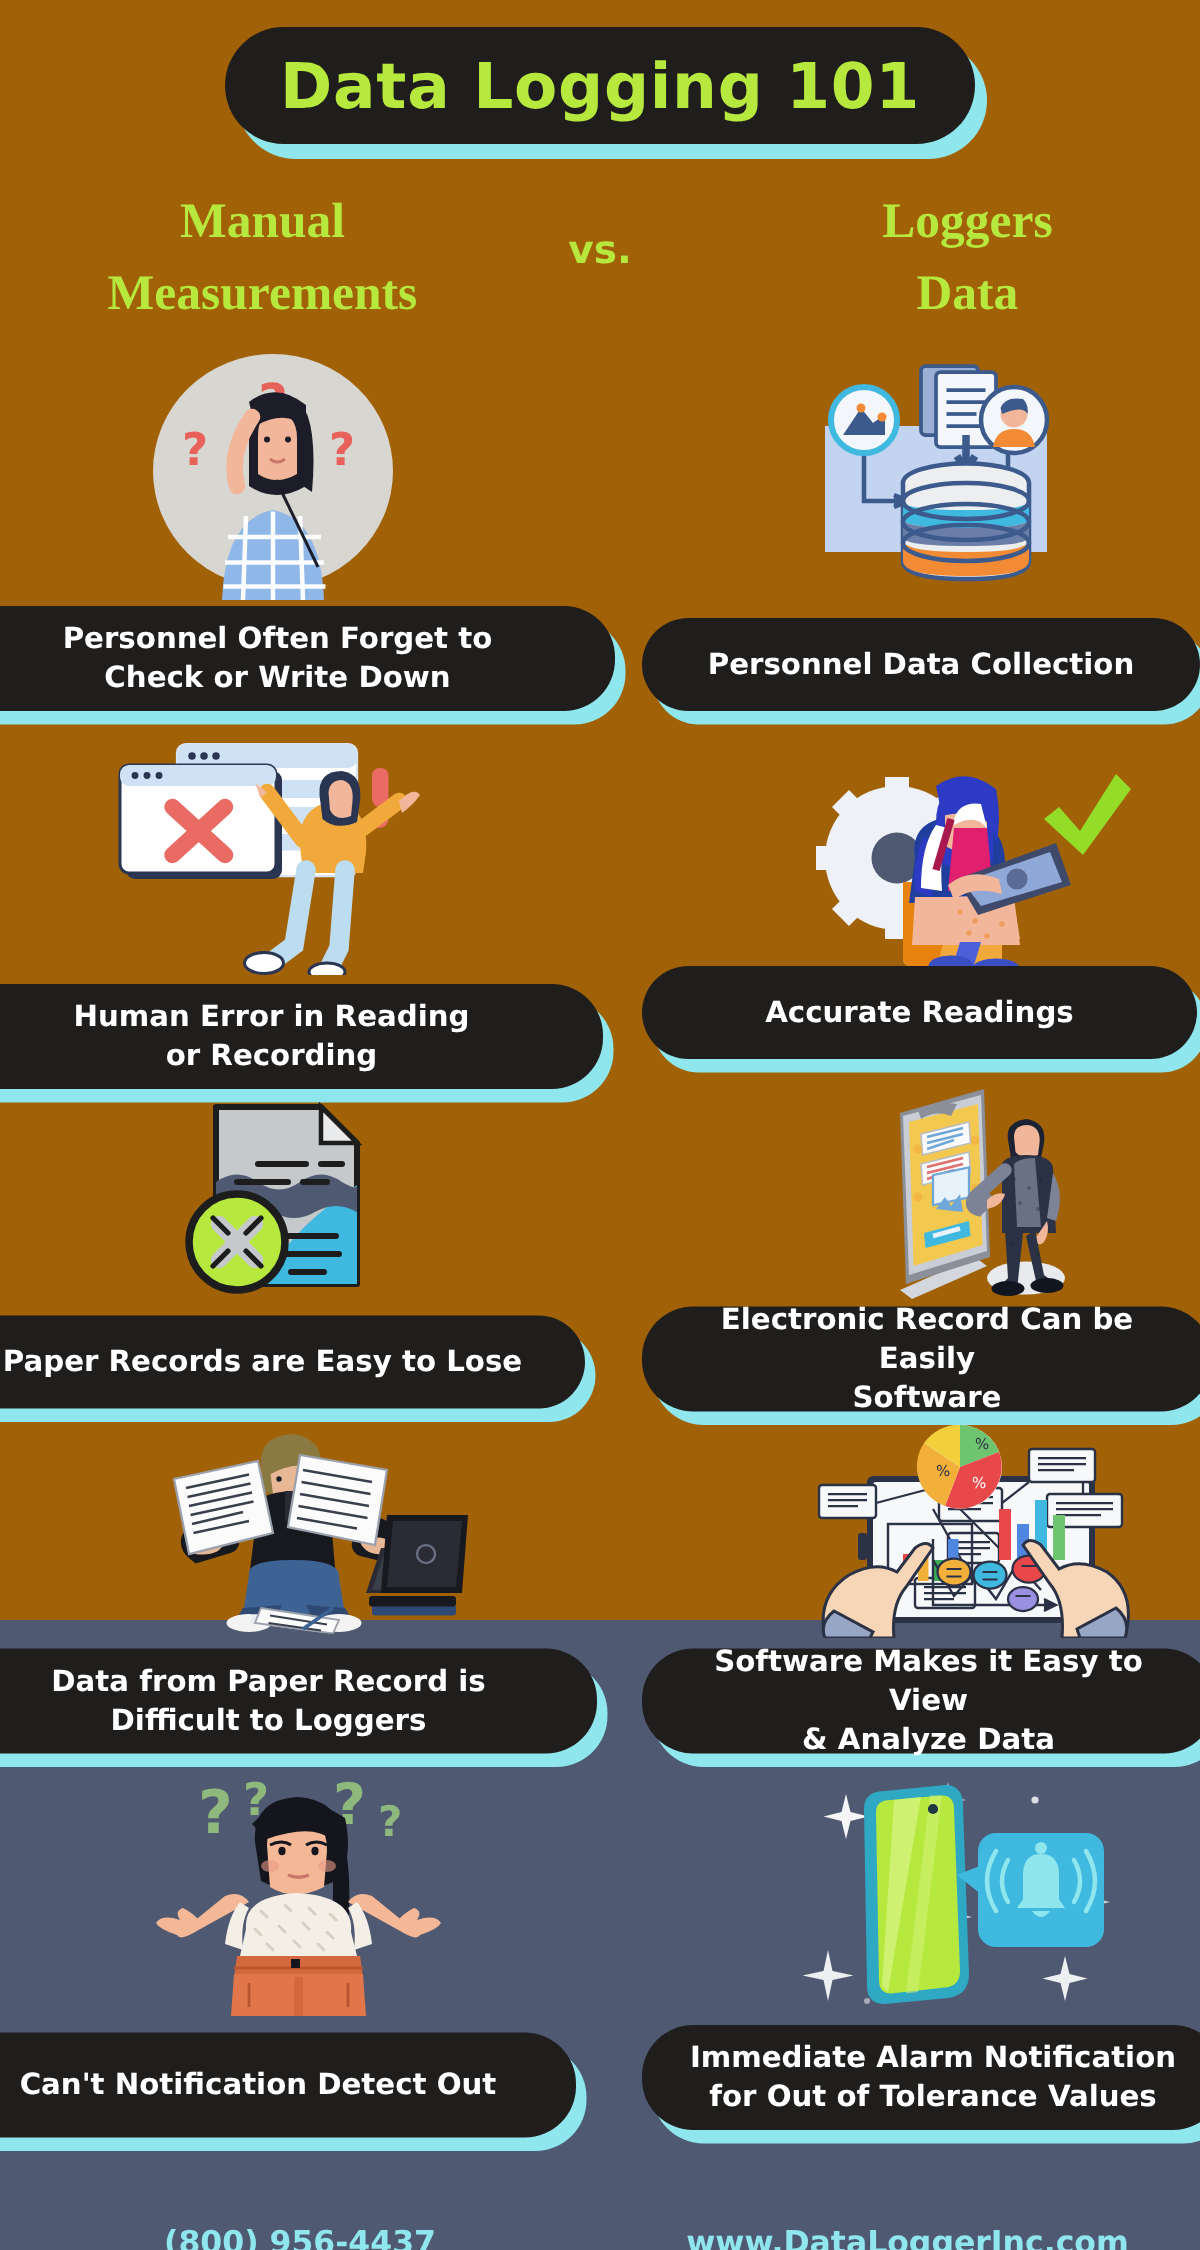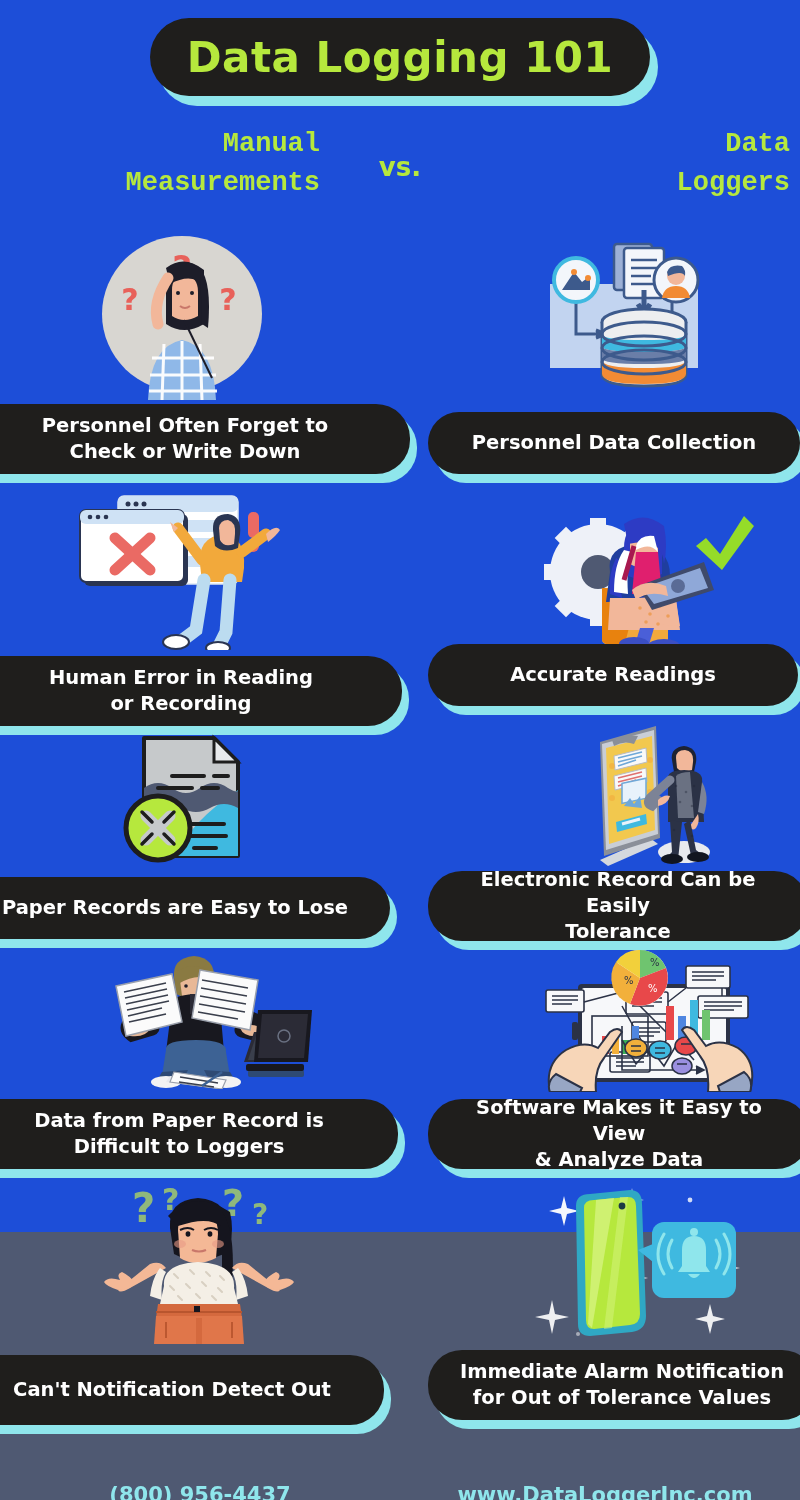--- a/index.html
+++ b/index.html
@@ -2,42 +2,42 @@
 <html><head>
 <meta charset="utf-8">
 <style>
   * { margin:0; padding:0; box-sizing:border-box; }
   html,body{
     width:800px; height:1500px;
     background:#4f5972;
     font-family:"Liberation Sans", sans-serif;
     overflow:hidden;
   }
-  .page{ position:relative; width:800px; height:1232px; background:#1d4ed8; }
+  .page{ position:relative; width:800px; height:1080px; background:#a16207; }
 
   
   .title-wrap{ position:absolute; left:150px; top:18px; width:500px; height:80px; }
   .title-shadow{
     position:absolute; left:8px; top:10px; width:500px; height:78px;
     background:#8fe6ec; border-radius:40px;
   }
   .title-pill{
     position:absolute; left:0; top:0; width:500px; height:78px;
     background:#1f1e1c; border-radius:40px;
     display:flex; align-items:center; justify-content:center;
   }
   .title-text{
     color:#b6e83d; font-size:42px; font-weight:bold; letter-spacing:.5px;
     font-family:"DejaVu Sans", sans-serif;
   }
 
   
   .col-head{
-    position:absolute; color:#b6e83d; font-size:27px; font-weight:bold;
-    text-align:right; line-height:1.45; font-family:Liberation Mono, monospace;
+    position:absolute; color:#b6e83d; font-size:33px; font-weight:bold;
+    text-align:center; line-height:1.45; font-family:Liberation Serif, serif;
   }
   #head-left{ left:30px; top:125px; width:290px; }
   #head-right{ left:500px; top:125px; width:290px; }
   #vs-label{
     position:absolute; left:355px; top:152px; width:90px; text-align:center;
     color:#b6e83d; font-size:26px; font-weight:bold;
     font-family:"DejaVu Sans", sans-serif;
   }
 
   
@@ -83,22 +83,22 @@
       <span class="title-text">Data Logging 101</span>
     </div>
   </div>
 
   <div class="col-head" id="head-left">
     <div>Manual</div>
     <div>Measurements</div>
   </div>
   <div id="vs-label">vs.</div>
   <div class="col-head" id="head-right">
+    <div>Loggers</div>
     <div>Data</div>
-    <div>Loggers</div>
   </div>
 
   <div class="illo" style="left:96px;top:228px;width:172px;height:172px;">
     <svg viewBox="0 0 172 172">
       <ellipse cx="86" cy="86" rx="80" ry="78" fill="#d8d6d1"></ellipse>
       <text x="86" y="52" font-size="34" font-weight="bold" fill="#e8615a" text-anchor="middle" font-family="DejaVu Sans">?</text>
       <text x="34" y="82" font-size="30" font-weight="bold" fill="#e8615a" text-anchor="middle" font-family="DejaVu Sans">?</text>
       <text x="132" y="82" font-size="30" font-weight="bold" fill="#e8615a" text-anchor="middle" font-family="DejaVu Sans">?</text>
       <path d="M52 172 Q54 118 86 112 Q118 118 120 172 Z" fill="#8fb8e8"></path>
       <g stroke="#ffffff" stroke-width="3" opacity="0.95">
@@ -358,21 +358,21 @@
     <div class="shadow"></div>
     <div class="pill">
       <span class="label">Paper Records are Easy to Lose</span>
     </div>
   </div>
   <div class="banner b-right" style="top:871px;width:380px;height:70px;">
     <div class="shadow"></div>
     <div class="pill">
       <span class="label">
         <span>Electronic Record Can be Easily</span><br>
-        <span>Tolerance</span>
+        <span>Software</span>
       </span>
     </div>
   </div>
 
   <div class="illo" style="left:96px;top:944px;width:220px;height:145px;">
     <svg viewBox="0 0 220 145">
       <path d="M78 34 Q76 14 98 12 Q120 14 118 36 L116 50 Q96 58 80 50 Z" fill="#8a7a42"></path>
       <path d="M84 36 Q84 24 98 23 Q112 24 112 40 L111 54 Q98 60 86 52 Z" fill="#e8b896"></path>
       <path d="M78 30 Q96 14 118 30 L118 40 Q106 26 82 40 Z" fill="#8a7a42"></path>
       <circle cx="90" cy="42" r="1.8" fill="#1d1d29"></circle>

